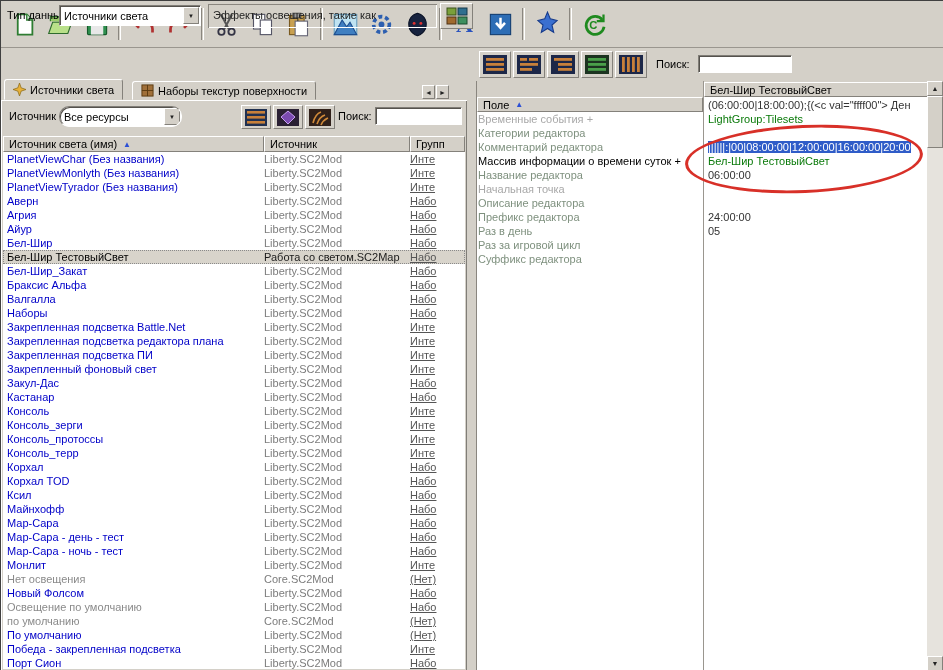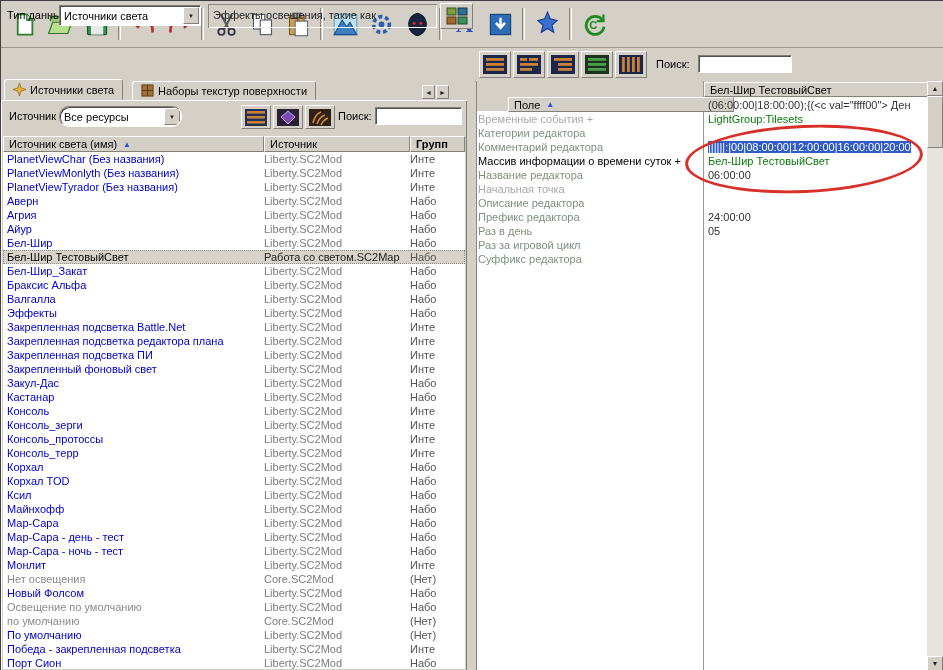--- a/index.html
+++ b/index.html
@@ -32,48 +32,48 @@
   .src-label{position:absolute;left:8px;top:10px;}
   .src-combo{left:58px;top:6px;width:123px;border-radius:10px;}
   .mini-btn{position:absolute;top:5px;width:30px;height:24px;background:#d4d0c8;border:1px solid;border-color:#fff #84817b #84817b #fff;display:flex;align-items:center;justify-content:center;padding:0;cursor:pointer;}
   .search-label-l{position:absolute;left:337px;top:10px;}
   .search{border:1px solid;border-color:#807d77 #fff #fff #807d77;box-shadow:inset 1px 1px 0 #55524d;background:#fff;height:18px;padding:0 3px;font-family:"Liberation Sans",sans-serif;font-size:11px;}
   .search-l{position:absolute;left:374px;top:7px;width:87px;}
   .lheader{position:absolute;left:2px;top:36px;right:2px;height:16px;display:flex;}
   .hcell{background:#d4d0c8;border:1px solid;border-color:#fff #84817b #84817b #fff;display:flex;align-items:center;padding:0 5px;white-space:nowrap;overflow:hidden;cursor:pointer;}
   .h-name{width:261px;}
   .h-src{width:146px;}
-  .h-grp{flex:1;font-weight:bold;}
+  .h-grp{flex:1;}
   .sort{color:#2b4fd6;font-size:8px;margin-left:6px;}
   .lbody{position:absolute;left:2px;top:52px;right:2px;bottom:2px;background:#fff;overflow:hidden;}
   .lrow{display:flex;height:14px;line-height:14px;white-space:nowrap;cursor:default;}
   .lrow.sel{background:#d8d4cb;outline:1px dotted #8a8a8a;outline-offset:-1px;}
   .c-name{width:259px;padding-left:4px;overflow:hidden;}
   .c-src{width:146px;padding-left:2px;overflow:hidden;color:#7c7c7c;}
   .c-src.dk{color:#1a1a1a;}
-  .c-grp{flex:1;padding-left:2px;overflow:hidden;color:#555;}
+  .c-grp{flex:1;padding-left:2px;overflow:hidden;color:#555;text-decoration:underline;}
   .blue{color:#0000c8;}
   .gray{color:#8a8a8a;}
   .black{color:#000;}
 
   
   .splitter{position:absolute;left:466px;top:47px;width:9px;height:623px;background:#d4d0c8;cursor:col-resize;}
 
   
   .right-panel{position:absolute;left:475px;top:47px;width:452px;height:623px;}
   .rp-toolbar{position:relative;height:33px;}
   .vm-btn{position:absolute;top:3px;width:32px;height:27px;background:#d4d0c8;border:1px solid;border-color:#fff #84817b #84817b #fff;display:flex;align-items:center;justify-content:center;padding:0;cursor:pointer;}
   .rp-search-label{position:absolute;left:180px;top:10px;}
   .search-r{position:absolute;left:222px;top:7px;width:94px;}
   .rp-content{position:absolute;left:0;top:33px;width:452px;height:590px;background:#d4d0c8;box-shadow:inset 1px 0 0 #8a867f;}
   .field-col-bg{position:absolute;left:1px;top:30px;width:226px;height:560px;background:#fff;}
   .value-col-bg{position:absolute;left:228px;top:16px;width:224px;height:574px;background:#fff;}
   .vdivider{position:absolute;left:227px;top:0;width:1px;height:590px;background:#9a968f;}
   .rp-vheader{position:absolute;left:228px;top:1px;width:224px;height:15px;}
-  .rp-fheader{position:absolute;left:1px;top:16px;width:226px;height:15px;margin-left:31px;}
+  .rp-fheader{position:absolute;left:1px;top:16px;width:226px;height:15px;}
   .field-list{position:absolute;left:1px;top:31px;width:226px;}
   .value-list{position:absolute;left:228px;top:17px;width:224px;}
   .frow{height:14px;line-height:14px;padding-left:1px;white-space:nowrap;overflow:hidden;cursor:default;}
   .frow.dim{color:#a8a8a8;}
   .frow.field{color:#7f917f;}
   .frow.selected-field{color:#000;}
   .vrow{height:14px;line-height:14px;padding-left:4px;white-space:nowrap;overflow:hidden;cursor:default;color:#333;}
   .vrow.green{color:#0a7a0a;}
   .vrow .hl{background:#2f5cc8;color:#fff;}
 
@@ -315,21 +315,21 @@
           <div class="c-name blue">Браксис Альфа</div>
           <div class="c-src">Liberty.SC2Mod</div>
           <div class="c-grp">Набо</div>
         </div>
         <div class="lrow">
           <div class="c-name blue">Валгалла</div>
           <div class="c-src">Liberty.SC2Mod</div>
           <div class="c-grp">Набо</div>
         </div>
         <div class="lrow">
-          <div class="c-name blue">Эффекты</div>
+          <div class="c-name blue">Наборы</div>
           <div class="c-src">Liberty.SC2Mod</div>
           <div class="c-grp">Набо</div>
         </div>
         <div class="lrow">
           <div class="c-name blue">Закрепленная подсветка Battle.Net</div>
           <div class="c-src">Liberty.SC2Mod</div>
           <div class="c-grp">Инте</div>
         </div>
         <div class="lrow">
           <div class="c-name blue">Закрепленная подсветка редактора плана</div>

